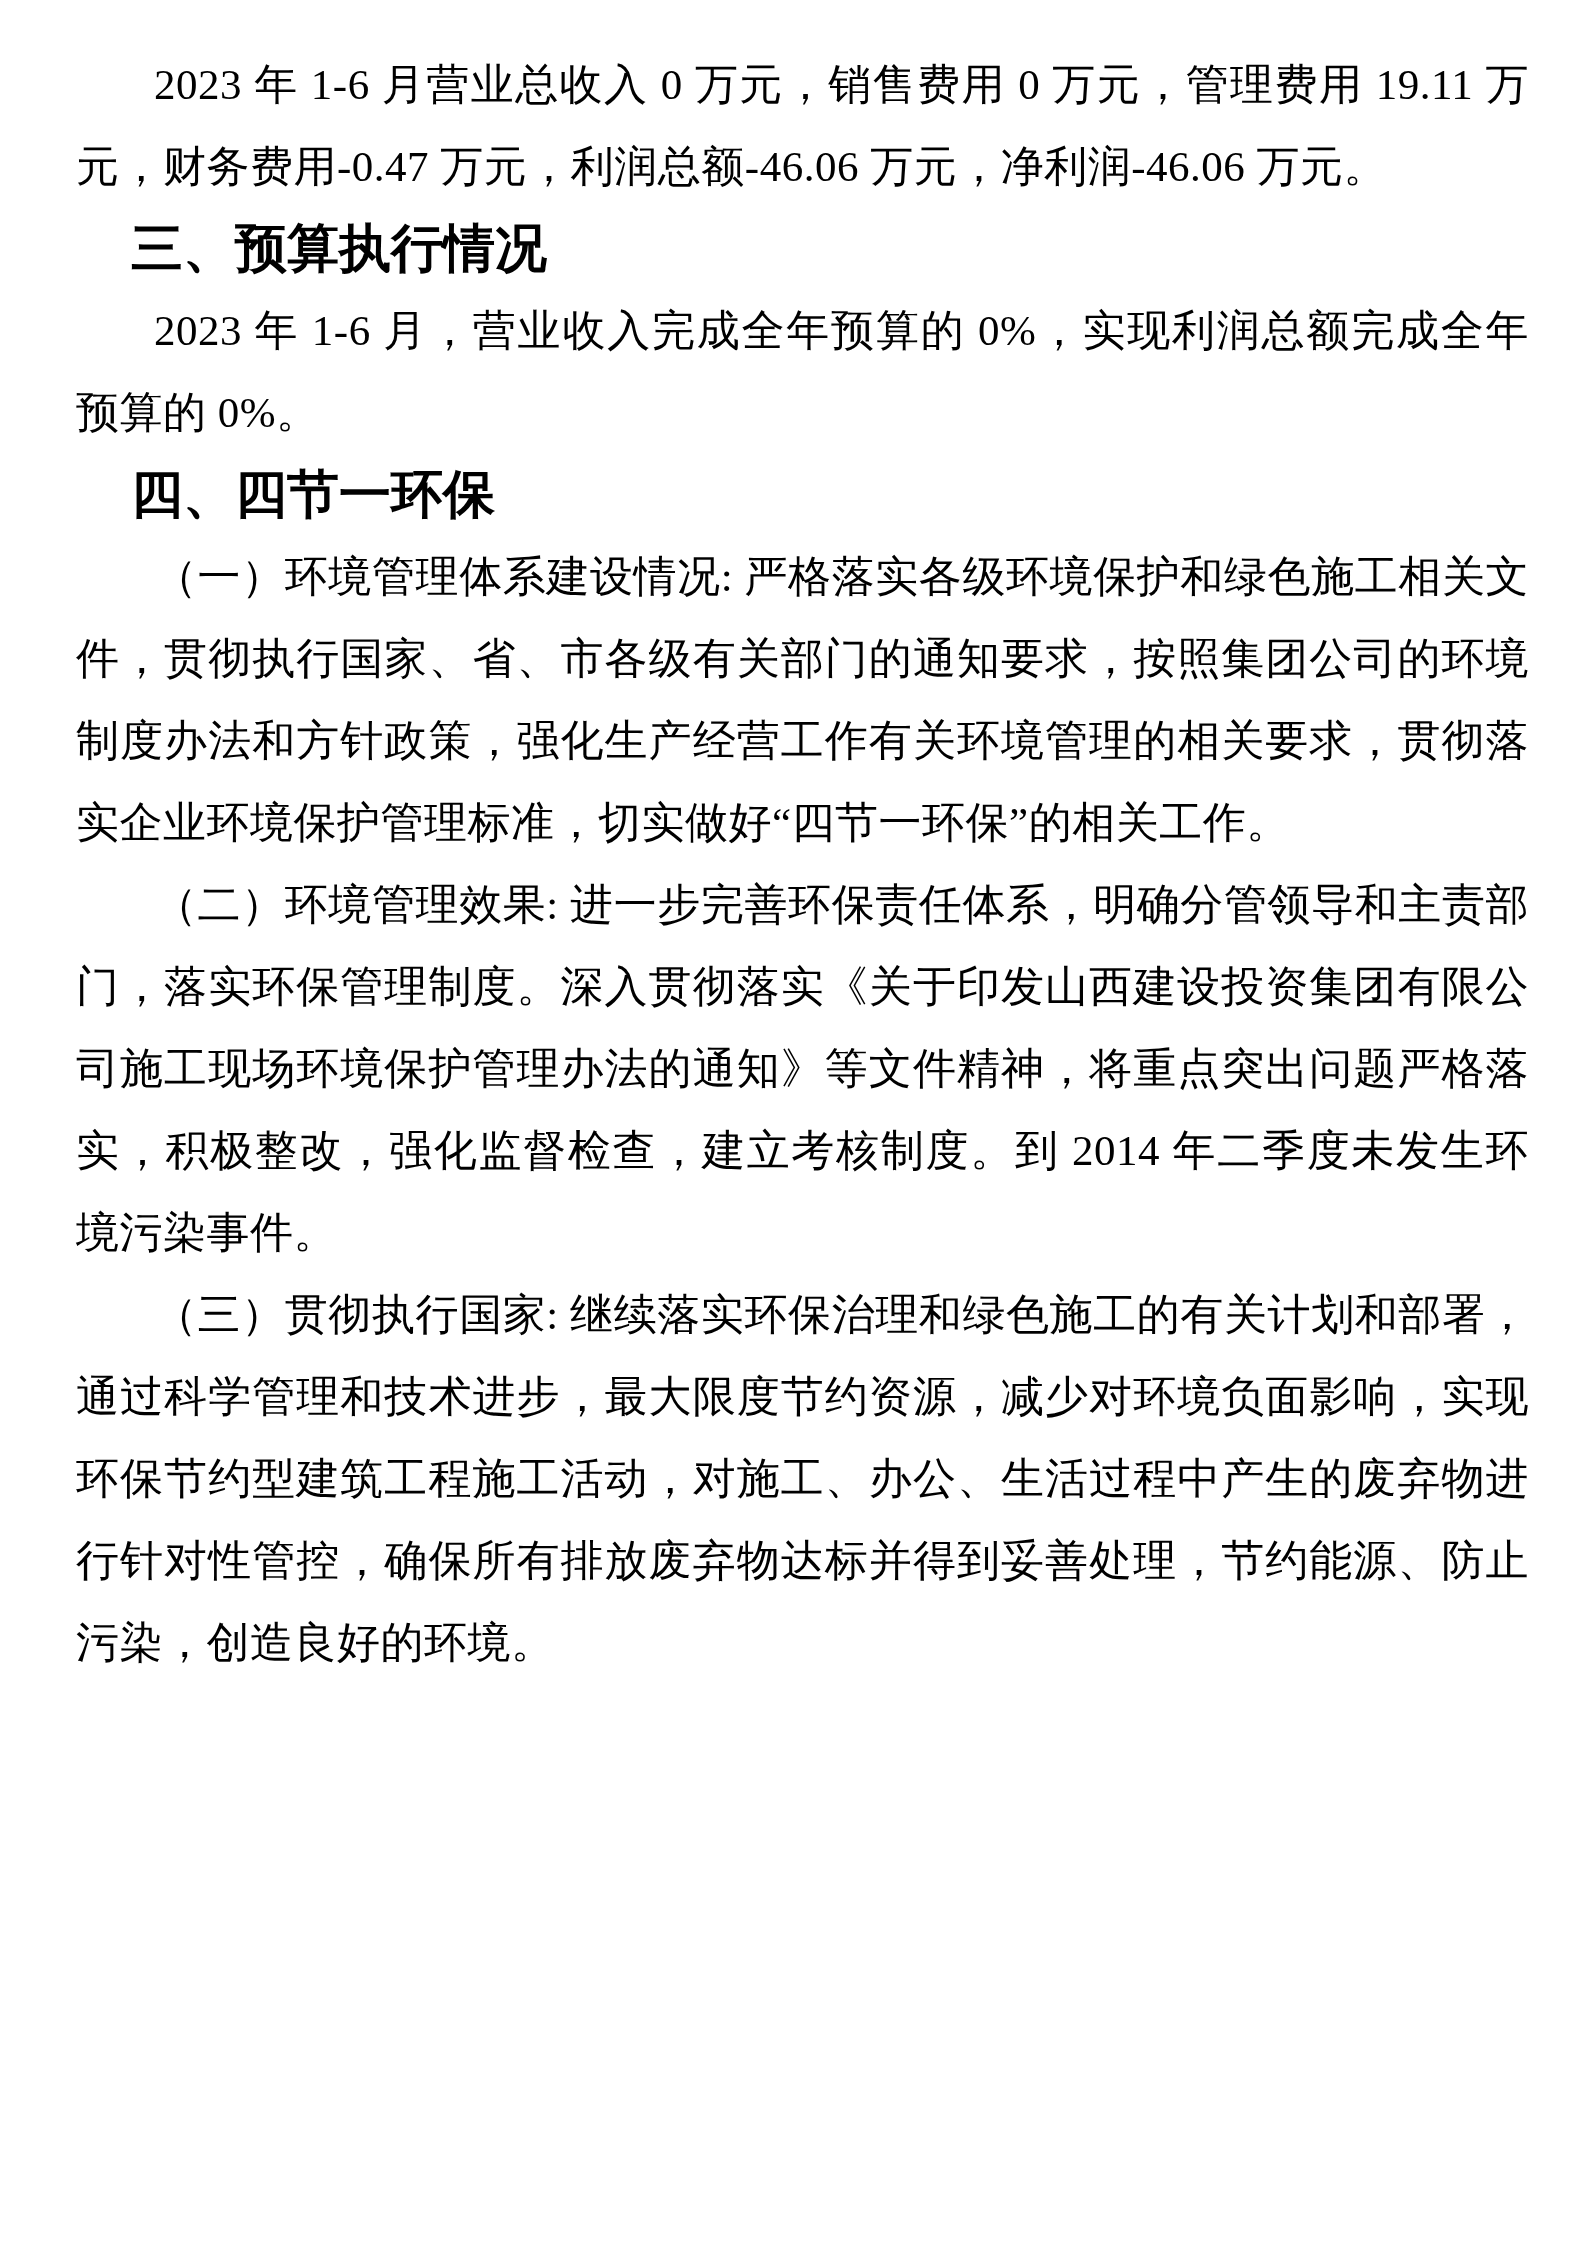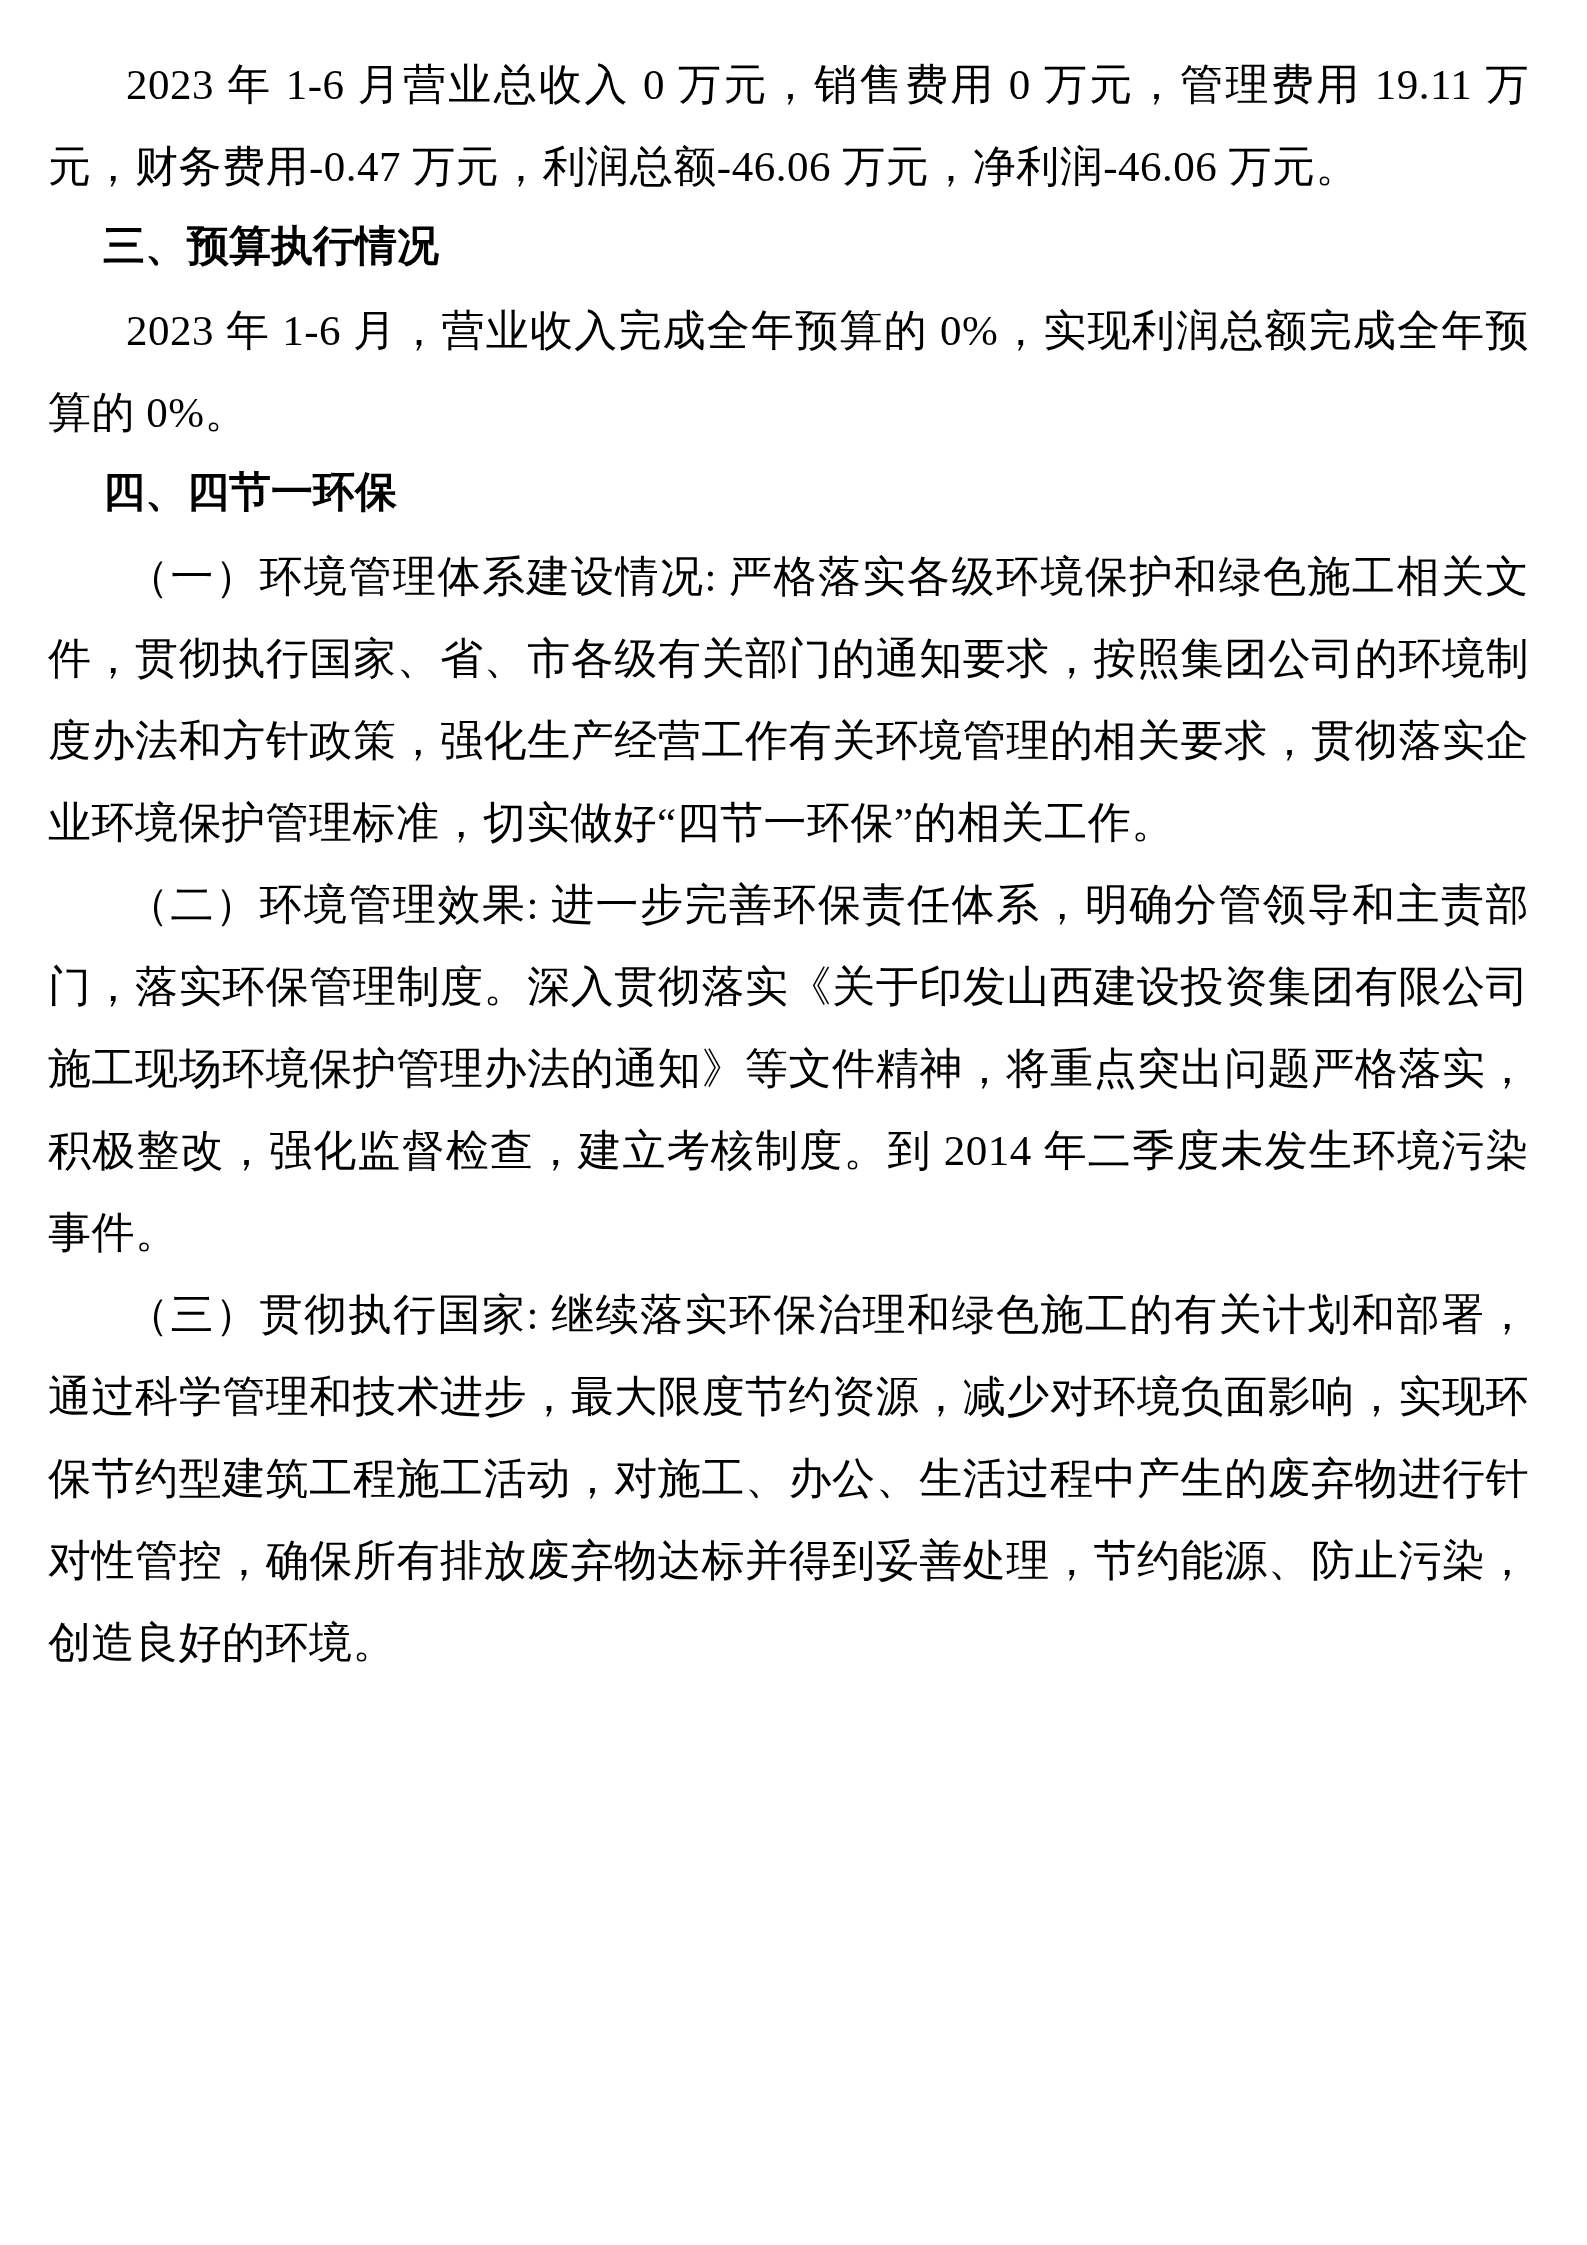--- a/index.html
+++ b/index.html
@@ -4,36 +4,36 @@
 <style>
   * { margin: 0; padding: 0; box-sizing: border-box; }
   html, body { background: #ffffff; }
   .page {
     position: relative;
     width: 1587px;
     height: 2245px;
     margin: 0 auto;
     background: #ffffff;
     color: #000000;
-    padding: 44px 58px 0 48px;
+    padding: 44px 58px 0 76px;
     overflow: hidden;
   }
   .para {
     font-family: "Liberation Serif", "DejaVu Serif", serif;
     font-size: 43px;
     line-height: 82px;
     text-align: justify;
     text-justify: inter-ideograph;
     text-indent: 78px;
     letter-spacing: 0.5px;
   }
   .heading {
-    font-family: Liberation Mono, monospace;
+    font-family: Liberation Serif, serif;
     font-weight: bold;
-    font-size: 42px;
+    font-size: 52px;
     line-height: 82px;
     text-indent: 55px;
   }
 </style>
 </head>
 <body>
 
 <div class="page">
   <p class="para">2023 年 1-6 月营业总收入 0 万元，销售费用 0 万元，管理费用 19.11 万元，财务费用-0.47 万元，利润总额-46.06 万元，净利润-46.06 万元。</p>
 

